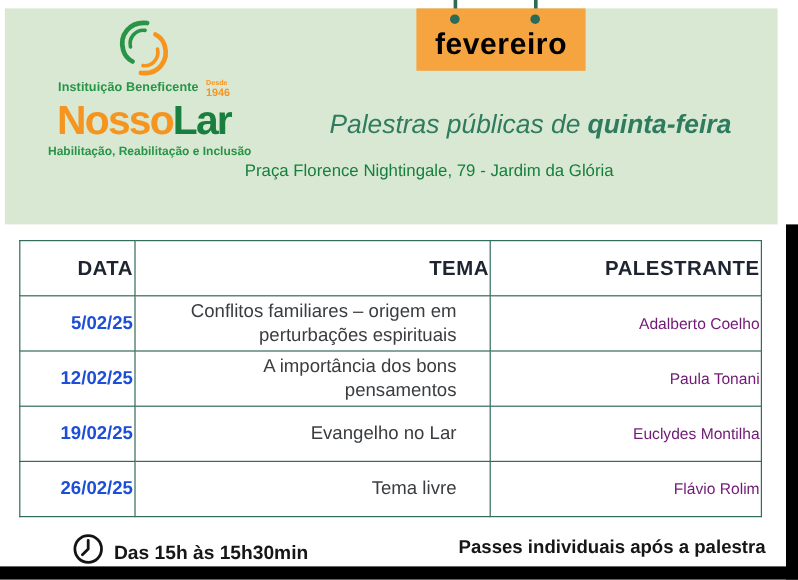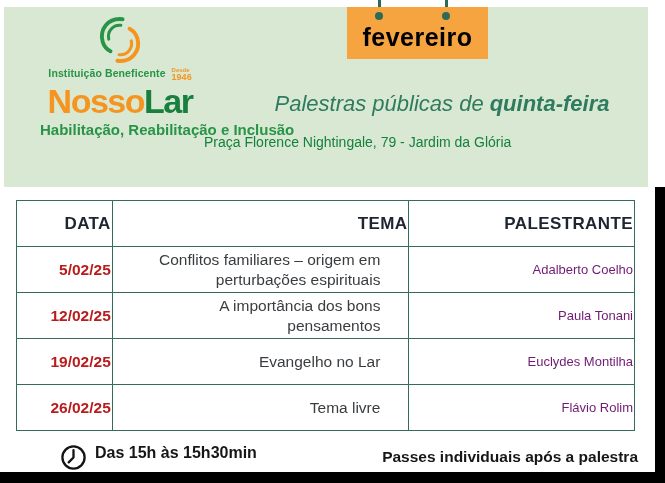--- a/index.html
+++ b/index.html
@@ -19,21 +19,21 @@
   .logo{position:absolute;left:36px;top:8px;width:160px;text-align:center;}
   .logo .hands{display:block;margin:0 auto 2px auto;}
   .org-row{display:flex;justify-content:center;align-items:flex-start;gap:6px;margin-top:1px;}
   .org-type{font-size:10.5px;font-weight:700;color:#279447;letter-spacing:.1px;}
   .since{display:flex;flex-direction:column;line-height:1;align-items:flex-start;}
   .since-label{font-size:6px;font-weight:700;color:#f6941d;}
   .since-year{font-size:9px;font-weight:800;color:#f6941d;}
   .logo-name{font-size:34px;font-weight:800;letter-spacing:-1.5px;line-height:1;margin-top:2px;}
   .logo-name .nosso{color:#f5951f;}
   .logo-name .lar{color:#187f3f;}
-  .tagline{font-size:15px;font-weight:600;color:#279447;margin-top:3px;white-space:nowrap;}
+  .tagline{font-size:10px;font-weight:600;color:#279447;margin-top:3px;white-space:nowrap;}
 
   
   .string{position:absolute;top:0;width:3px;height:16px;background:#2d6b59;}
   .string.s1{left:378px;} .string.s2{left:445px;}
   .dot{position:absolute;top:12px;width:8px;height:8px;border-radius:50%;background:#2d6b59;}
   .dot.d1{left:375px;} .dot.d2{left:442px;}
   .month-banner{
     position:absolute;left:347px;top:7px;width:141px;height:52px;background:#f5a440;
     display:flex;align-items:center;justify-content:center;padding-top:8px;box-sizing:border-box;
     color:#000000;font-size:25px;font-weight:800;letter-spacing:.5px;
@@ -54,26 +54,26 @@
   table.schedule{
     position:absolute;left:16px;top:200px;width:619px;
     border-collapse:collapse;table-layout:fixed;background:#ffffff;
   }
   table.schedule th, table.schedule td{
     border:1px solid #336b5c;text-align:right;vertical-align:middle;
   }
   table.schedule thead tr{height:46px;}
   table.schedule tbody tr{height:46px;}
   th{font-size:17px;font-weight:800;color:#1e2430;letter-spacing:.4px;}
-  td.date{font-size:15.5px;font-weight:700;color:#b91c1c;}
+  td.date{font-size:15.5px;font-weight:700;color:#1d4ed8;}
   td.tema{font-size:15.5px;color:#3a3d40;padding:0 28px;line-height:1.25;}
   td.speaker{font-size:13px;color:#701a75;}
 
   
-  .footer-time{position:absolute;left:60px;top:444px;display:flex;align-items:flex-start;gap:8px;}
+  .footer-time{position:absolute;left:60px;top:444px;display:flex;align-items:flex-end;gap:8px;}
   .footer-time .label{font-size:16px;font-weight:800;color:#161616;}
   .footer-note{
     position:absolute;left:340px;top:448px;width:298px;text-align:right;
     font-size:15.5px;font-weight:800;color:#161616;
   }
 
   
   .bottom-bar{position:absolute;left:0;top:472px;width:665px;height:11px;background:#000;}
   .right-strip{position:absolute;left:655px;top:187px;width:10px;height:296px;background:#000;}
 </style>

